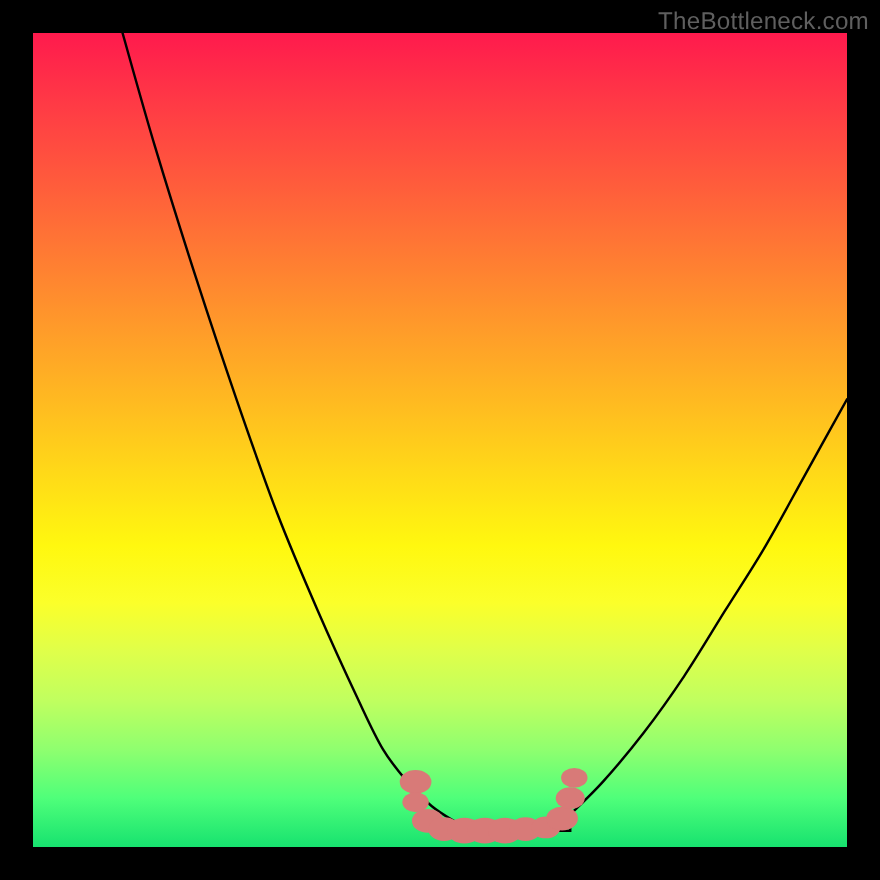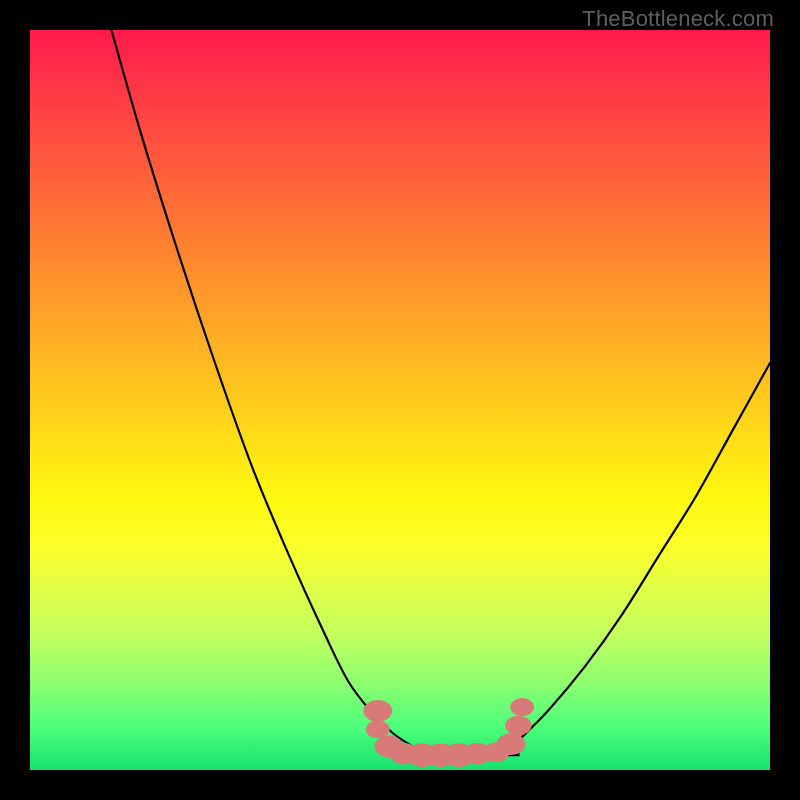--- a/index.html
+++ b/index.html
@@ -47,21 +47,21 @@
   svg.curves {
     position: absolute;
     left: 0;
     top: 0;
     width: 740px;
     height: 740px;
   }
   .attribution {
     position: absolute;
     top: 6px;
-    right: 26px;
+    right: 10px;
     color: #5f5f5f;
     font-size: 22px;
     letter-spacing: 0.2px;
     user-select: none;
   }
 </style>
 </head>
 <body>
 
 <div class="frame">

